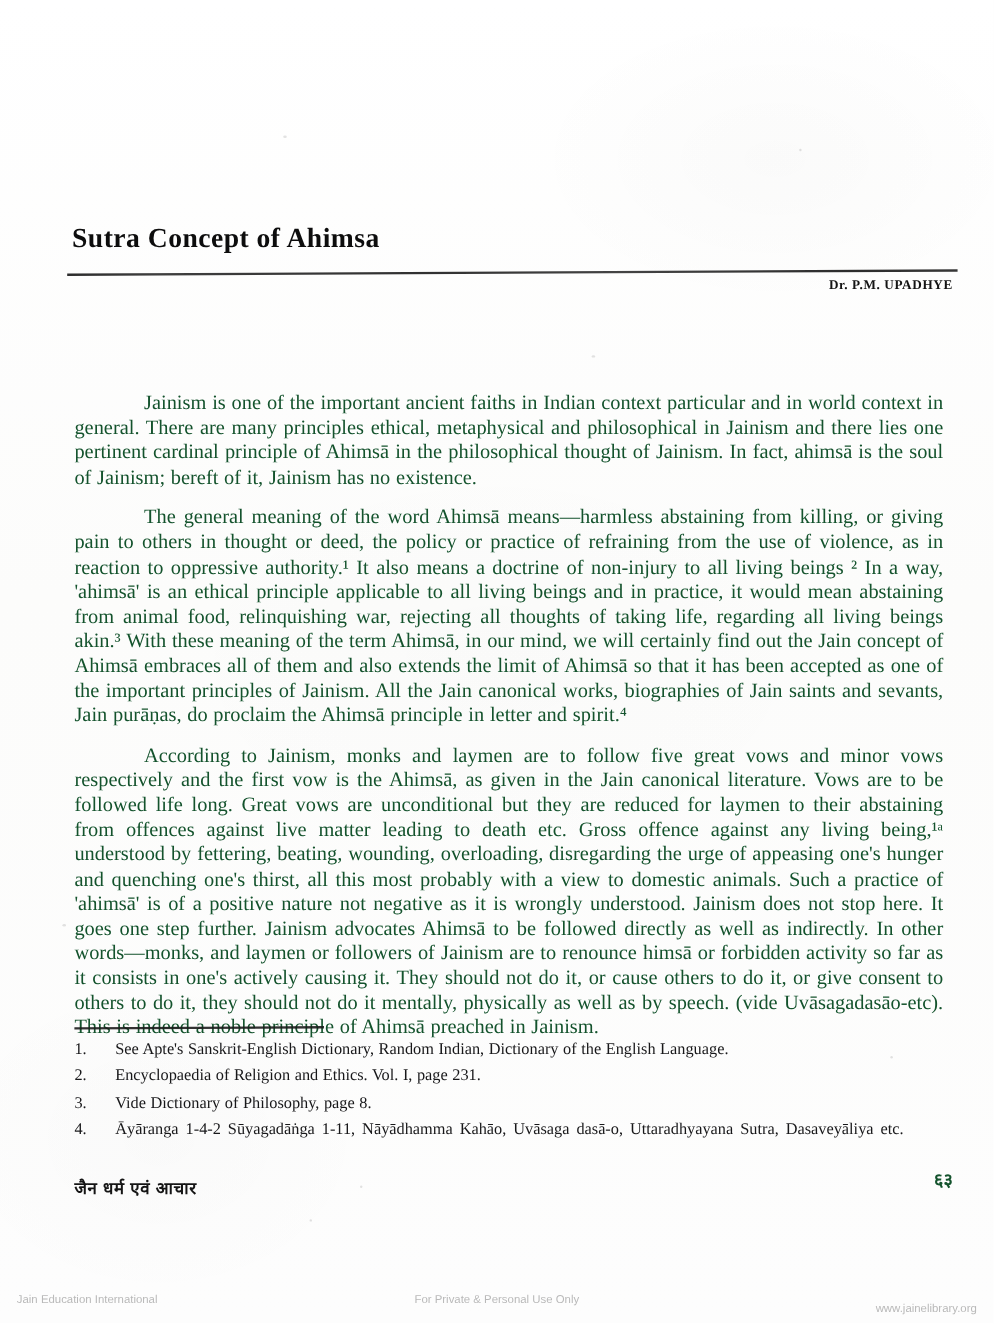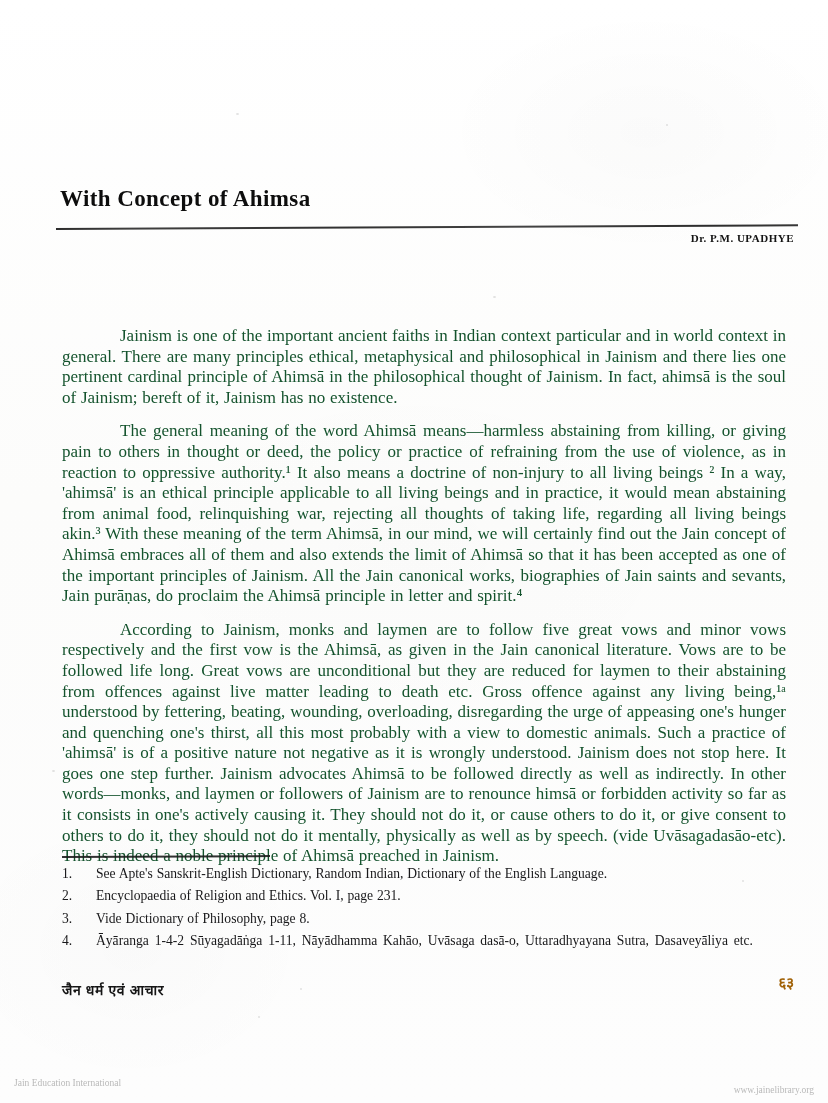--- a/index.html
+++ b/index.html
@@ -153,33 +153,33 @@
     color: #151515;
     letter-spacing: 0.6px;
   }
   .page-no {
     position: absolute;
     right: 34px;
     top: 972px;
     font-family: "Liberation Sans", "DejaVu Sans", sans-serif;
     font-weight: bold;
     font-size: 15px;
-    color: #a16207;
+    color: #14532d;
   }
 
   
   .libbar {
     position: absolute;
     left: 0;
     right: 0;
     top: 1073px;
     height: 20px;
     display: flex;
     align-items: center;
-    font-family: Liberation Serif, serif;
+    font-family: Liberation Sans, sans-serif;
     font-size: 9.5px;
     color: #b9b9b9;
   }
   .libbar .lb-left   { position: absolute; left: 14px; }
   .libbar .lb-center { position: absolute; left: 0; right: 0; text-align: center; }
   .libbar .lb-right  { position: absolute; right: 14px; margin-top: 14px; }
 </style>
 </head>
 <body>
 
@@ -192,21 +192,21 @@
   <div class="speck" style="left:493px;top:296px;width:3px;height:2px;"></div>
   <div class="speck" style="left:112px;top:646px;width:2px;height:2px;"></div>
   <div class="speck" style="left:52px;top:770px;width:3px;height:2px;"></div>
   <div class="speck" style="left:742px;top:880px;width:2px;height:2px;"></div>
   <div class="speck" style="left:300px;top:988px;width:2px;height:2px;"></div>
   <div class="speck" style="left:258px;top:1016px;width:2px;height:2px;"></div>
 
   <div class="content">
 
     <div class="title-block">
-      <h1 class="doc-title">With Concept of Ahimsa</h1>
+      <h1 class="doc-title">Sutra Concept of Ahimsa</h1>
     </div>
 
     <div class="title-rule"></div>
 
     <div class="author">Dr. P.M. UPADHYE</div>
 
     <div class="body-block">
       <p class="para">Jainism is one of the important ancient faiths in Indian context particular and in world context in general. There are many principles ethical, metaphysical and philosophical in Jainism and there lies one pertinent cardinal principle of Ahimsā in the philosophical thought of Jainism. In fact, ahimsā is the soul of Jainism; bereft of it, Jainism has no existence.</p>
       <p class="para">The general meaning of the word Ahimsā means—harmless abstaining from killing, or giving pain to others in thought or deed, the policy or practice of refraining from the use of violence, as in reaction to oppressive authority.¹ It also means a doctrine of non-injury to all living beings ² In a way, 'ahimsā' is an ethical principle applicable to all living beings and in practice, it would mean abstaining from animal food, relinquishing war, rejecting all thoughts of taking life, regarding all living beings akin.³ With these meaning of the term Ahimsā, in our mind, we will certainly find out the Jain concept of Ahimsā embraces all of them and also extends the limit of Ahimsā so that it has been accepted as one of the important principles of Jainism. All the Jain canonical works, biographies of Jain saints and sevants, Jain purāṇas, do proclaim the Ahimsā principle in letter and spirit.⁴</p>
       <p class="para">According to Jainism, monks and laymen are to follow five great vows and minor vows respectively and the first vow is the Ahimsā, as given in the Jain canonical literature. Vows are to be followed life long. Great vows are unconditional but they are reduced for laymen to their abstaining from offences against live matter leading to death etc. Gross offence against any living being,¹ᵃ understood by fettering, beating, wounding, overloading, disregarding the urge of appeasing one's hunger and quenching one's thirst, all this most probably with a view to domestic animals. Such a practice of 'ahimsā' is of a positive nature not negative as it is wrongly understood. Jainism does not stop here. It goes one step further. Jainism advocates Ahimsā to be followed directly as well as indirectly. In other words—monks, and laymen or followers of Jainism are to renounce himsā or forbidden activity so far as it consists in one's actively causing it. They should not do it, or cause others to do it, or give consent to others to do it, they should not do it mentally, physically as well as by speech. (vide Uvāsagadasāo-etc). This is indeed a noble principle of Ahimsā preached in Jainism.</p>
@@ -231,17 +231,18 @@
         <span class="fn-num">4.</span>
         <span class="fn-text">Āyāranga 1-4-2 Sūyagadāṅga 1-11, Nāyādhamma Kahāo, Uvāsaga dasā-o, Uttaradhyayana Sutra, Dasaveyāliya etc.</span>
       </div>
     </div>
 
     <div class="run-foot">जैन धर्म एवं आचार</div>
     <div class="page-no">६३</div>
 
     <div class="libbar">
       <span class="lb-left">Jain Education International</span>
+      <span class="lb-center">For Private &amp; Personal Use Only</span>
       <span class="lb-right">www.jainelibrary.org</span>
     </div>
 
   </div>
 </div>
 
 </body></html>

